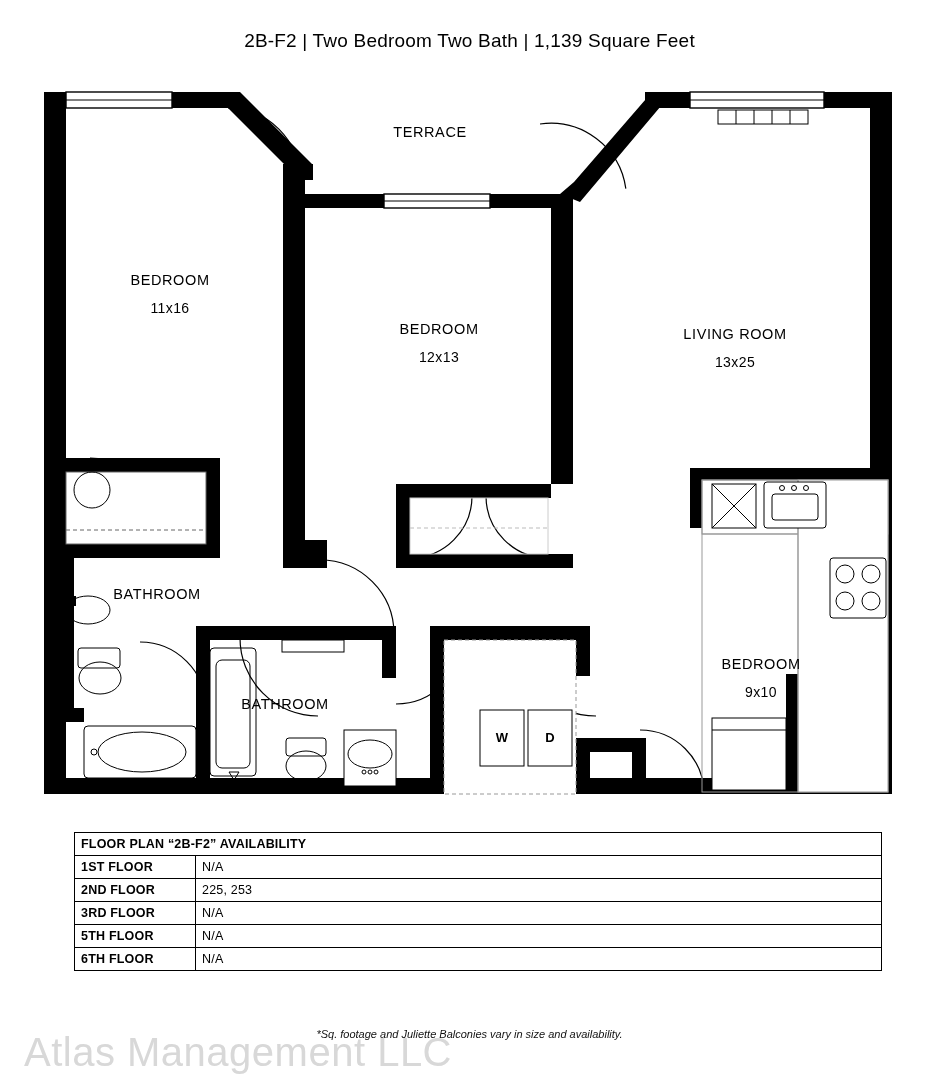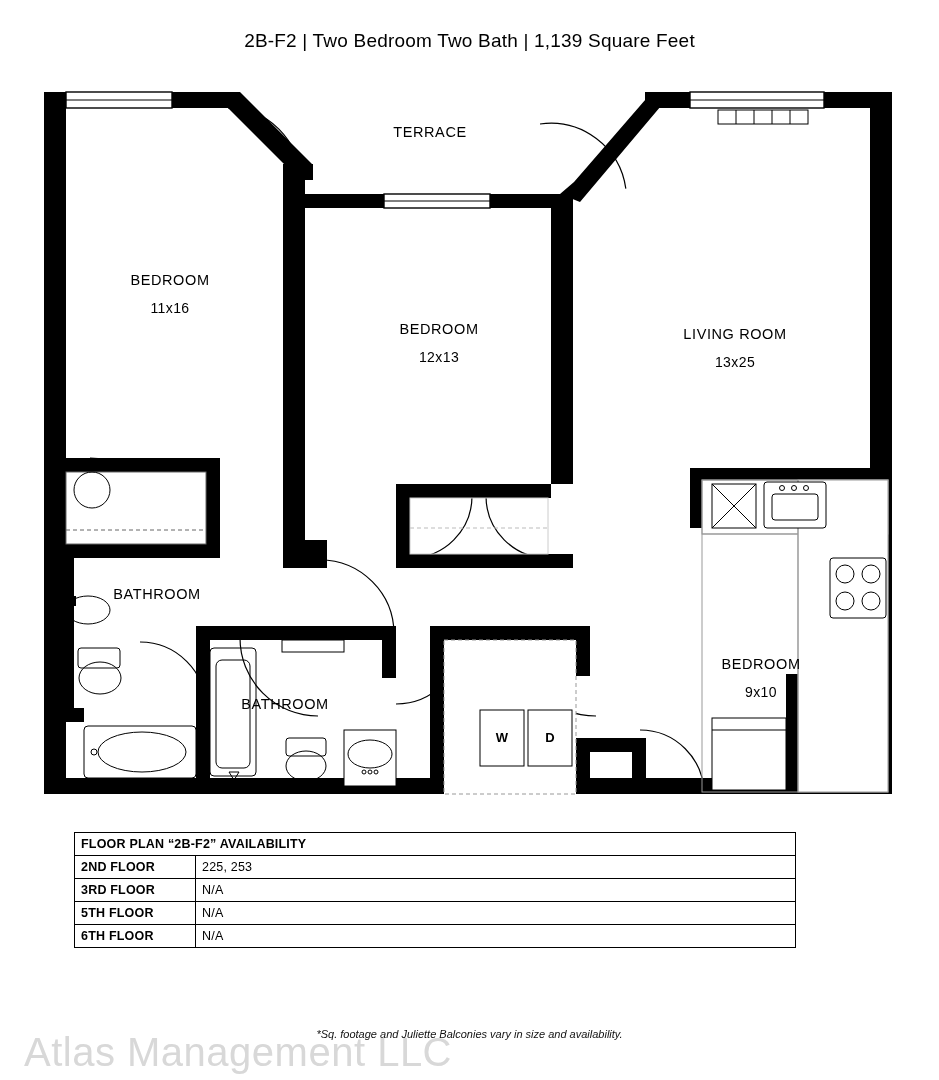--- a/index.html
+++ b/index.html
@@ -16,21 +16,21 @@
     text-align:center;
     font-size:19px;font-weight:normal;
     letter-spacing:.2px;
   }
   #plan{position:absolute;top:78px;left:0;width:927px;height:730px;}
   .lbl{position:absolute;font-size:14.5px;letter-spacing:.6px;text-align:center;white-space:nowrap;}
   .lbl .dim{display:block;font-size:14px;letter-spacing:.4px;margin-top:12px;}
   .wd{position:absolute;font-size:13px;font-weight:bold;text-align:center;}
   
   #avail{
-    position:absolute;left:74px;top:832px;width:722px;
+    position:absolute;left:74px;top:832px;width:808px;
     border-collapse:collapse;
     font-size:12.5px;
   }
   #avail td{
     border:1px solid #000;
     padding:3px 6px;
     height:16px;
     font-weight:bold;
     letter-spacing:.2px;
   }
@@ -260,20 +260,24 @@
   <div class="wd" style="left:482px;top:652px;width:40px;">W</div>
   <div class="wd" style="left:530px;top:652px;width:40px;">D</div>
 </div>
 
 <table id="avail">
   <tbody>
     <tr>
       <td colspan="2">FLOOR PLAN “2B-F2” AVAILABILITY</td>
     </tr>
     <tr>
+      <td class="c1">1ST FLOOR</td>
+      <td class="val">N/A</td>
+    </tr>
+    <tr>
       <td class="c1">2ND FLOOR</td>
       <td class="val">225, 253</td>
     </tr>
     <tr>
       <td class="c1">3RD FLOOR</td>
       <td class="val">N/A</td>
     </tr>
     <tr>
       <td class="c1">5TH FLOOR</td>
       <td class="val">N/A</td>

